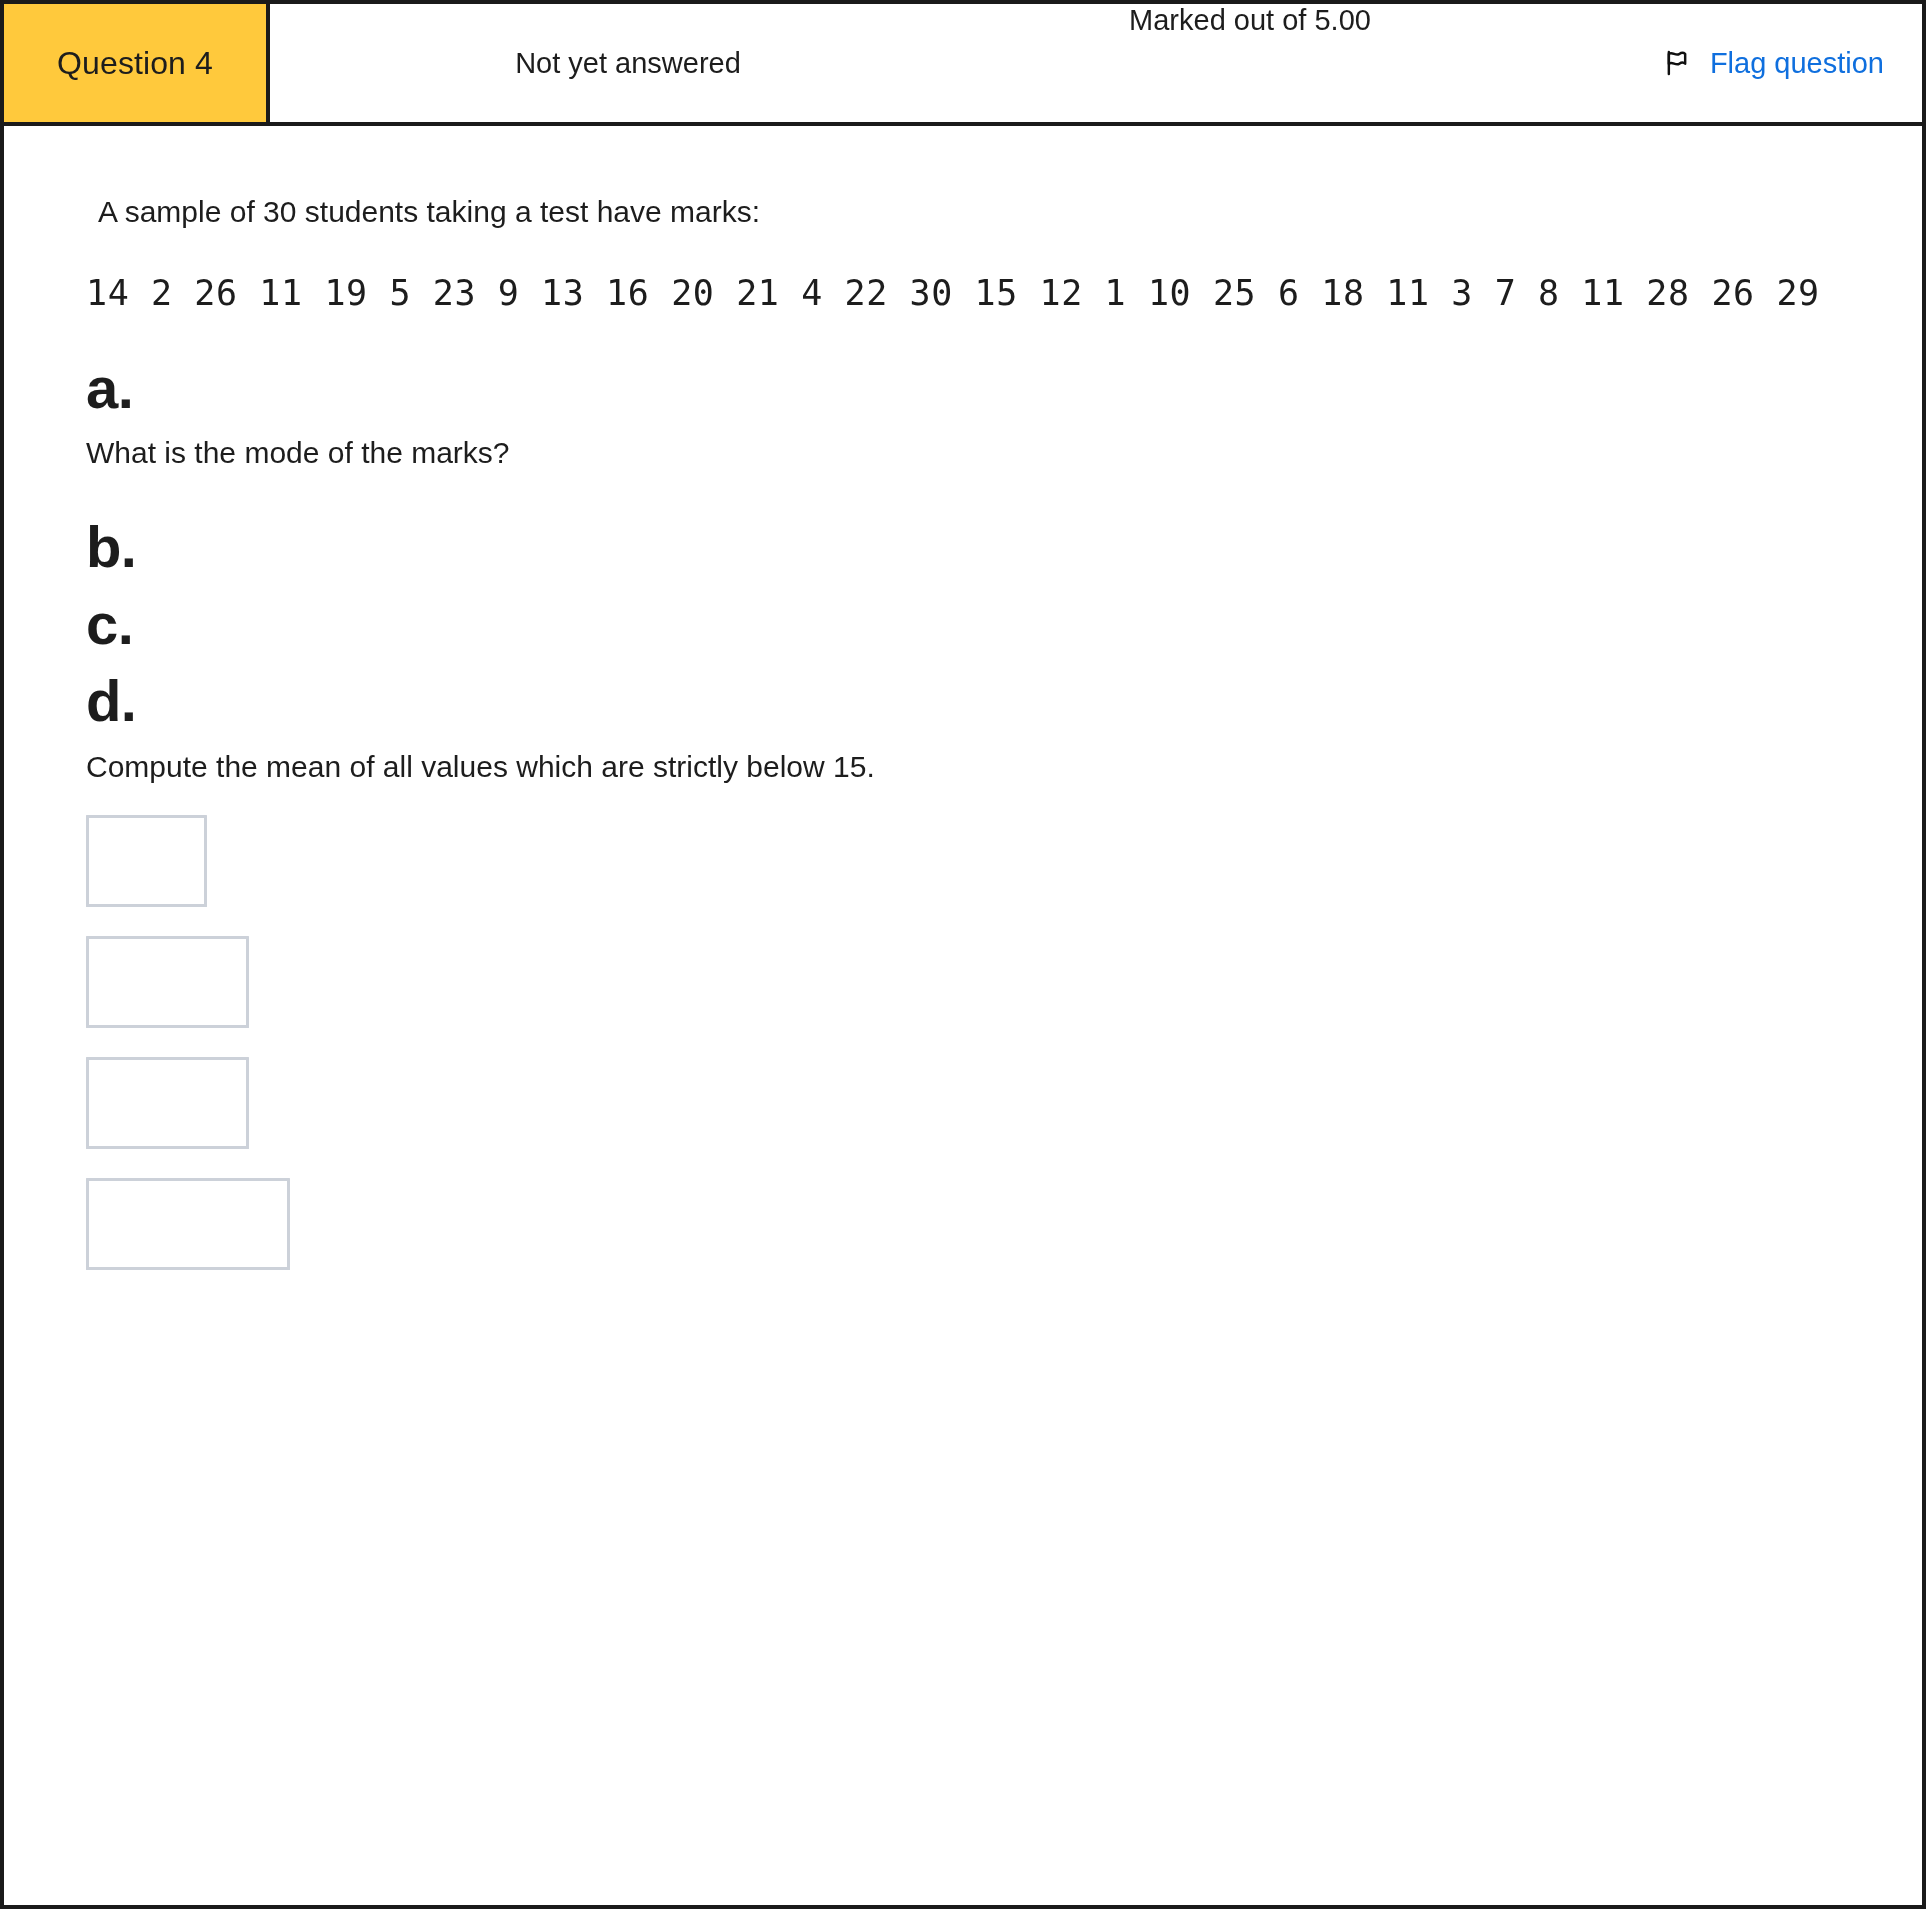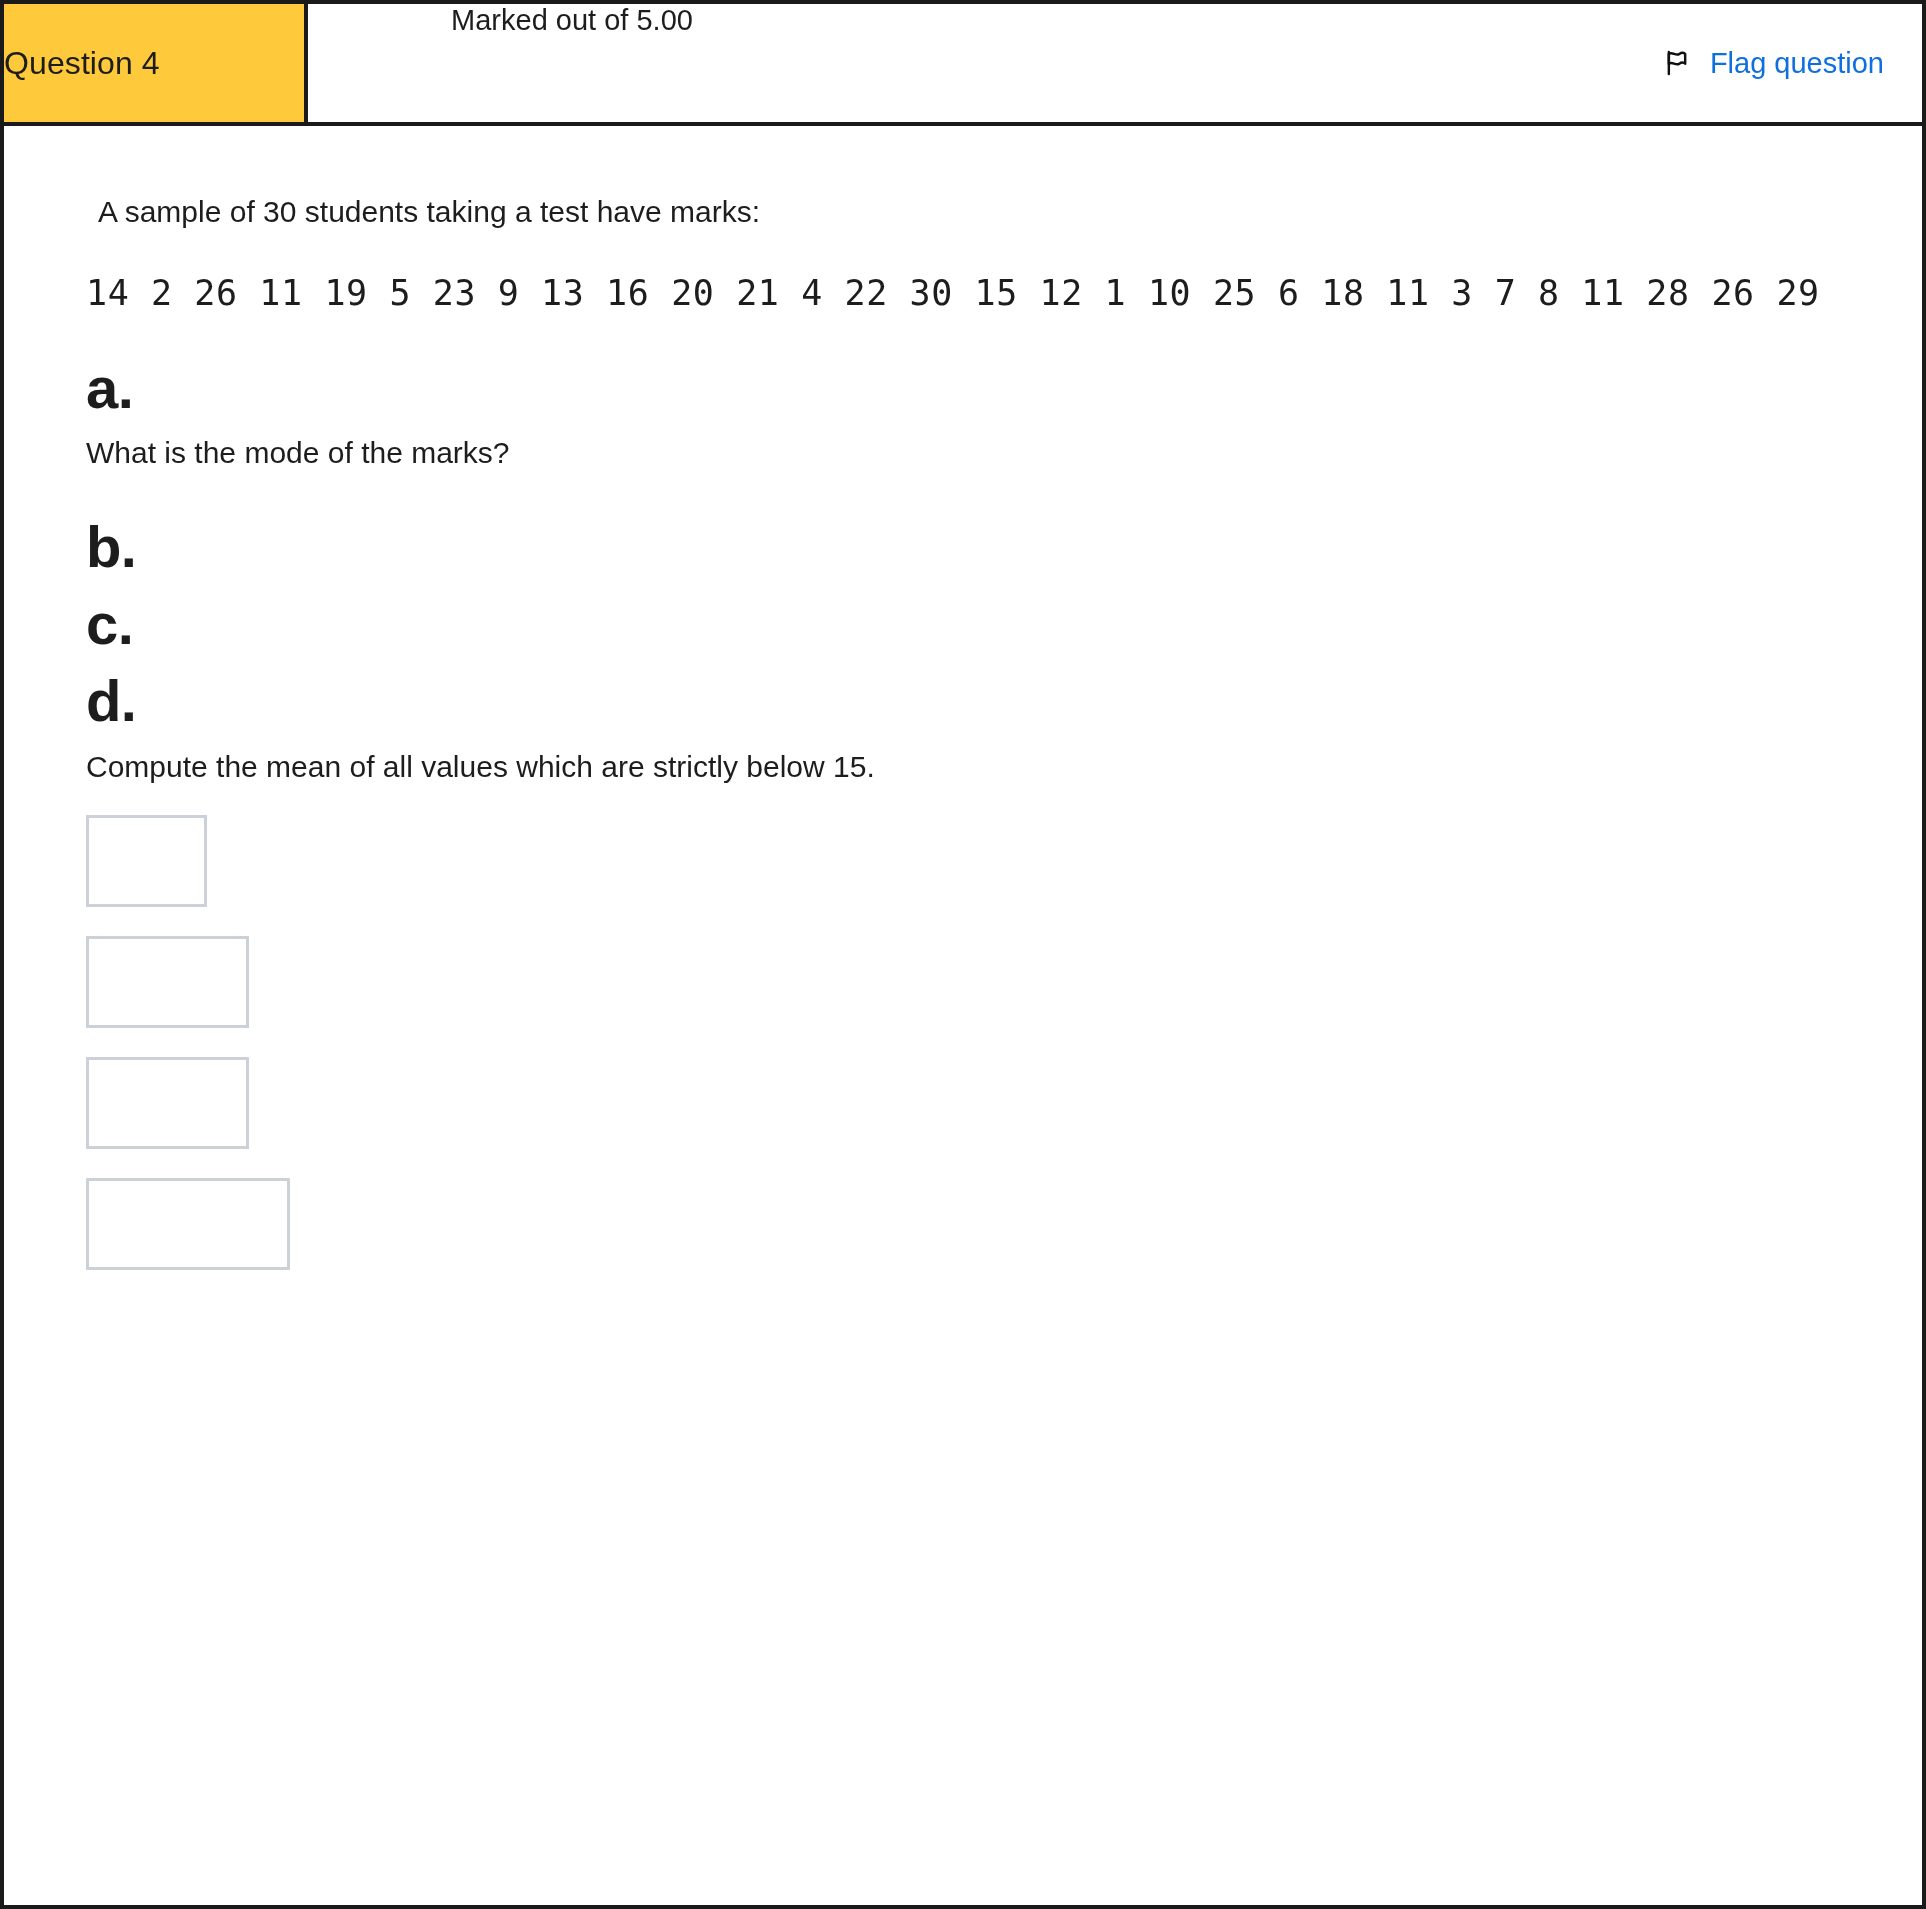--- a/index.html
+++ b/index.html
@@ -26,24 +26,25 @@
   .q-header {
     position: relative;
     display: flex;
     align-items: stretch;
     height: 118px;
     border-bottom: 4.2px solid #1a1a1a;
     background: #ffffff;
   }
 
   .q-number-block {
-    width: 304px;
+    width: 266px;
     background: #ffc93c;
     display: flex;
     align-items: center;
+    justify-content: center;
     border-right: 4.2px solid #1a1a1a;
     box-sizing: border-box;
   }
 
   .q-number-text {
     font-size: 32px;
     color: #1d1d1d;
     line-height: 1;
     letter-spacing: 0.1px;
   }
@@ -180,20 +181,23 @@
 <body>
 
 <div class="page">
 
   <div class="q-header">
 
     <div class="q-number-block">
       <span class="q-number-text">Question 4</span>
     </div>
 
+    <div class="q-state-block">
+      <span class="q-state-text">Not yet answered</span>
+    </div>
 
     <div class="q-grade-block">
       <span class="q-grade-text">Marked out of 5.00</span>
     </div>
 
     <div class="q-flag-block">
       <a class="flag-link" href="#">
         <span class="flag-icon">
           <svg viewBox="0 0 24 24" width="28" height="28" aria-hidden="true">
             <path d="M5 2.5 V21.5" stroke="#101010" stroke-width="2.1" stroke-linecap="round" fill="none"></path>

